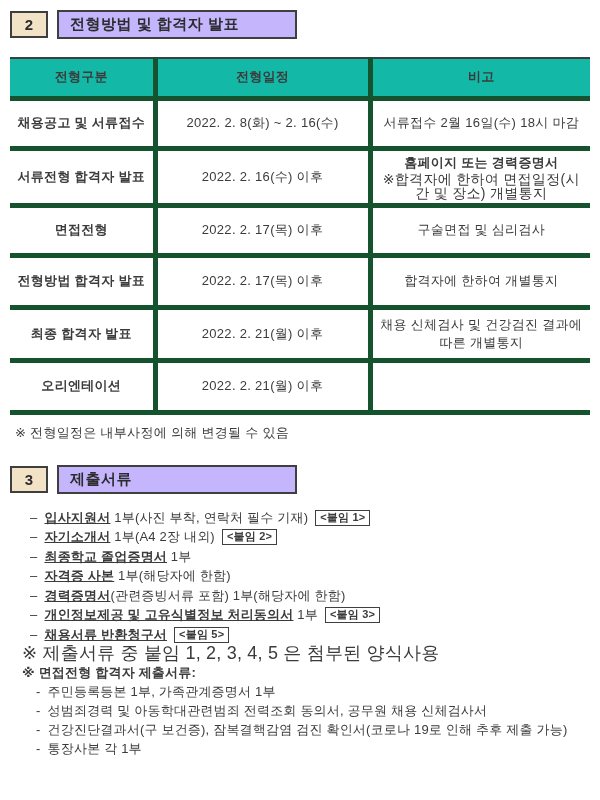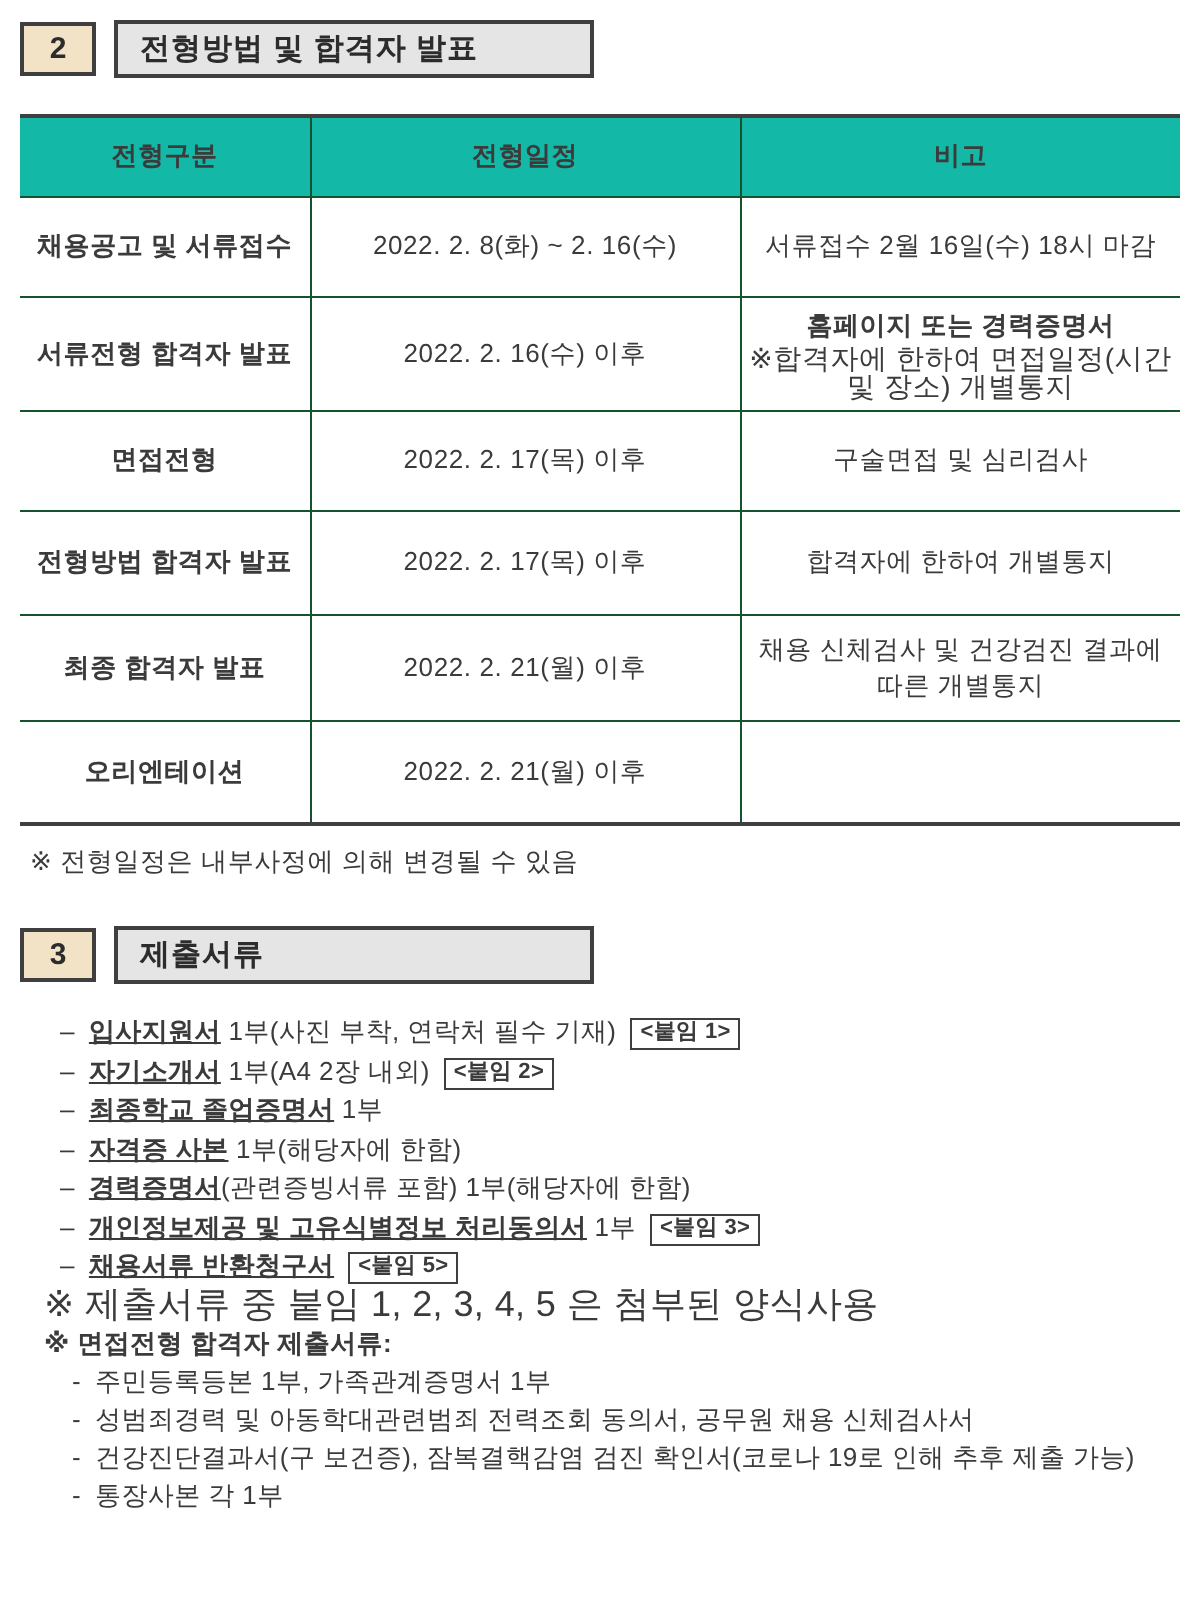--- a/index.html
+++ b/index.html
@@ -17,21 +17,21 @@
   .sec-header { display: flex; align-items: center; gap: 9px; }
   .sec-badge {
     width: 38px; height: 27px;
     background: #f2e3c6;
     border: 2px solid #3f3f3f;
     display: flex; align-items: center; justify-content: center;
     font-weight: bold; font-size: 15px; color: #2c2c2c;
   }
   .sec-titlebox {
     width: 240px; height: 29px;
-    background: #e5e5e5;
+    background: #c4b5fd;
     border: 2px solid #3f3f3f;
     display: flex; align-items: center;
     padding-left: 11px;
     font-weight: bold; font-size: 15px; color: #2c2c2c;
     letter-spacing: 0.5px;
   }
 
   
   table.sched {
     width: 580px;
@@ -39,21 +39,21 @@
     border-collapse: collapse;
     table-layout: fixed;
     border-top: 2px solid #3f3f3f;
     border-bottom: 2px solid #3f3f3f;
     font-size: 13px;
   }
   table.sched col.c1 { width: 145px; }
   table.sched col.c2 { width: 215px; }
   table.sched col.c3 { width: 220px; }
   table.sched th, table.sched td {
-    border: 1px solid #14532d;
+    border: 5px solid #14532d;
     text-align: center;
     vertical-align: middle;
     padding: 2px 4px;
     letter-spacing: 0.3px;
   }
   table.sched th:first-child, table.sched td:first-child { border-left: none; }
   table.sched th:last-child, table.sched td:last-child { border-right: none; }
   table.sched thead th {
     background: #14b8a6;
     font-weight: bold;

